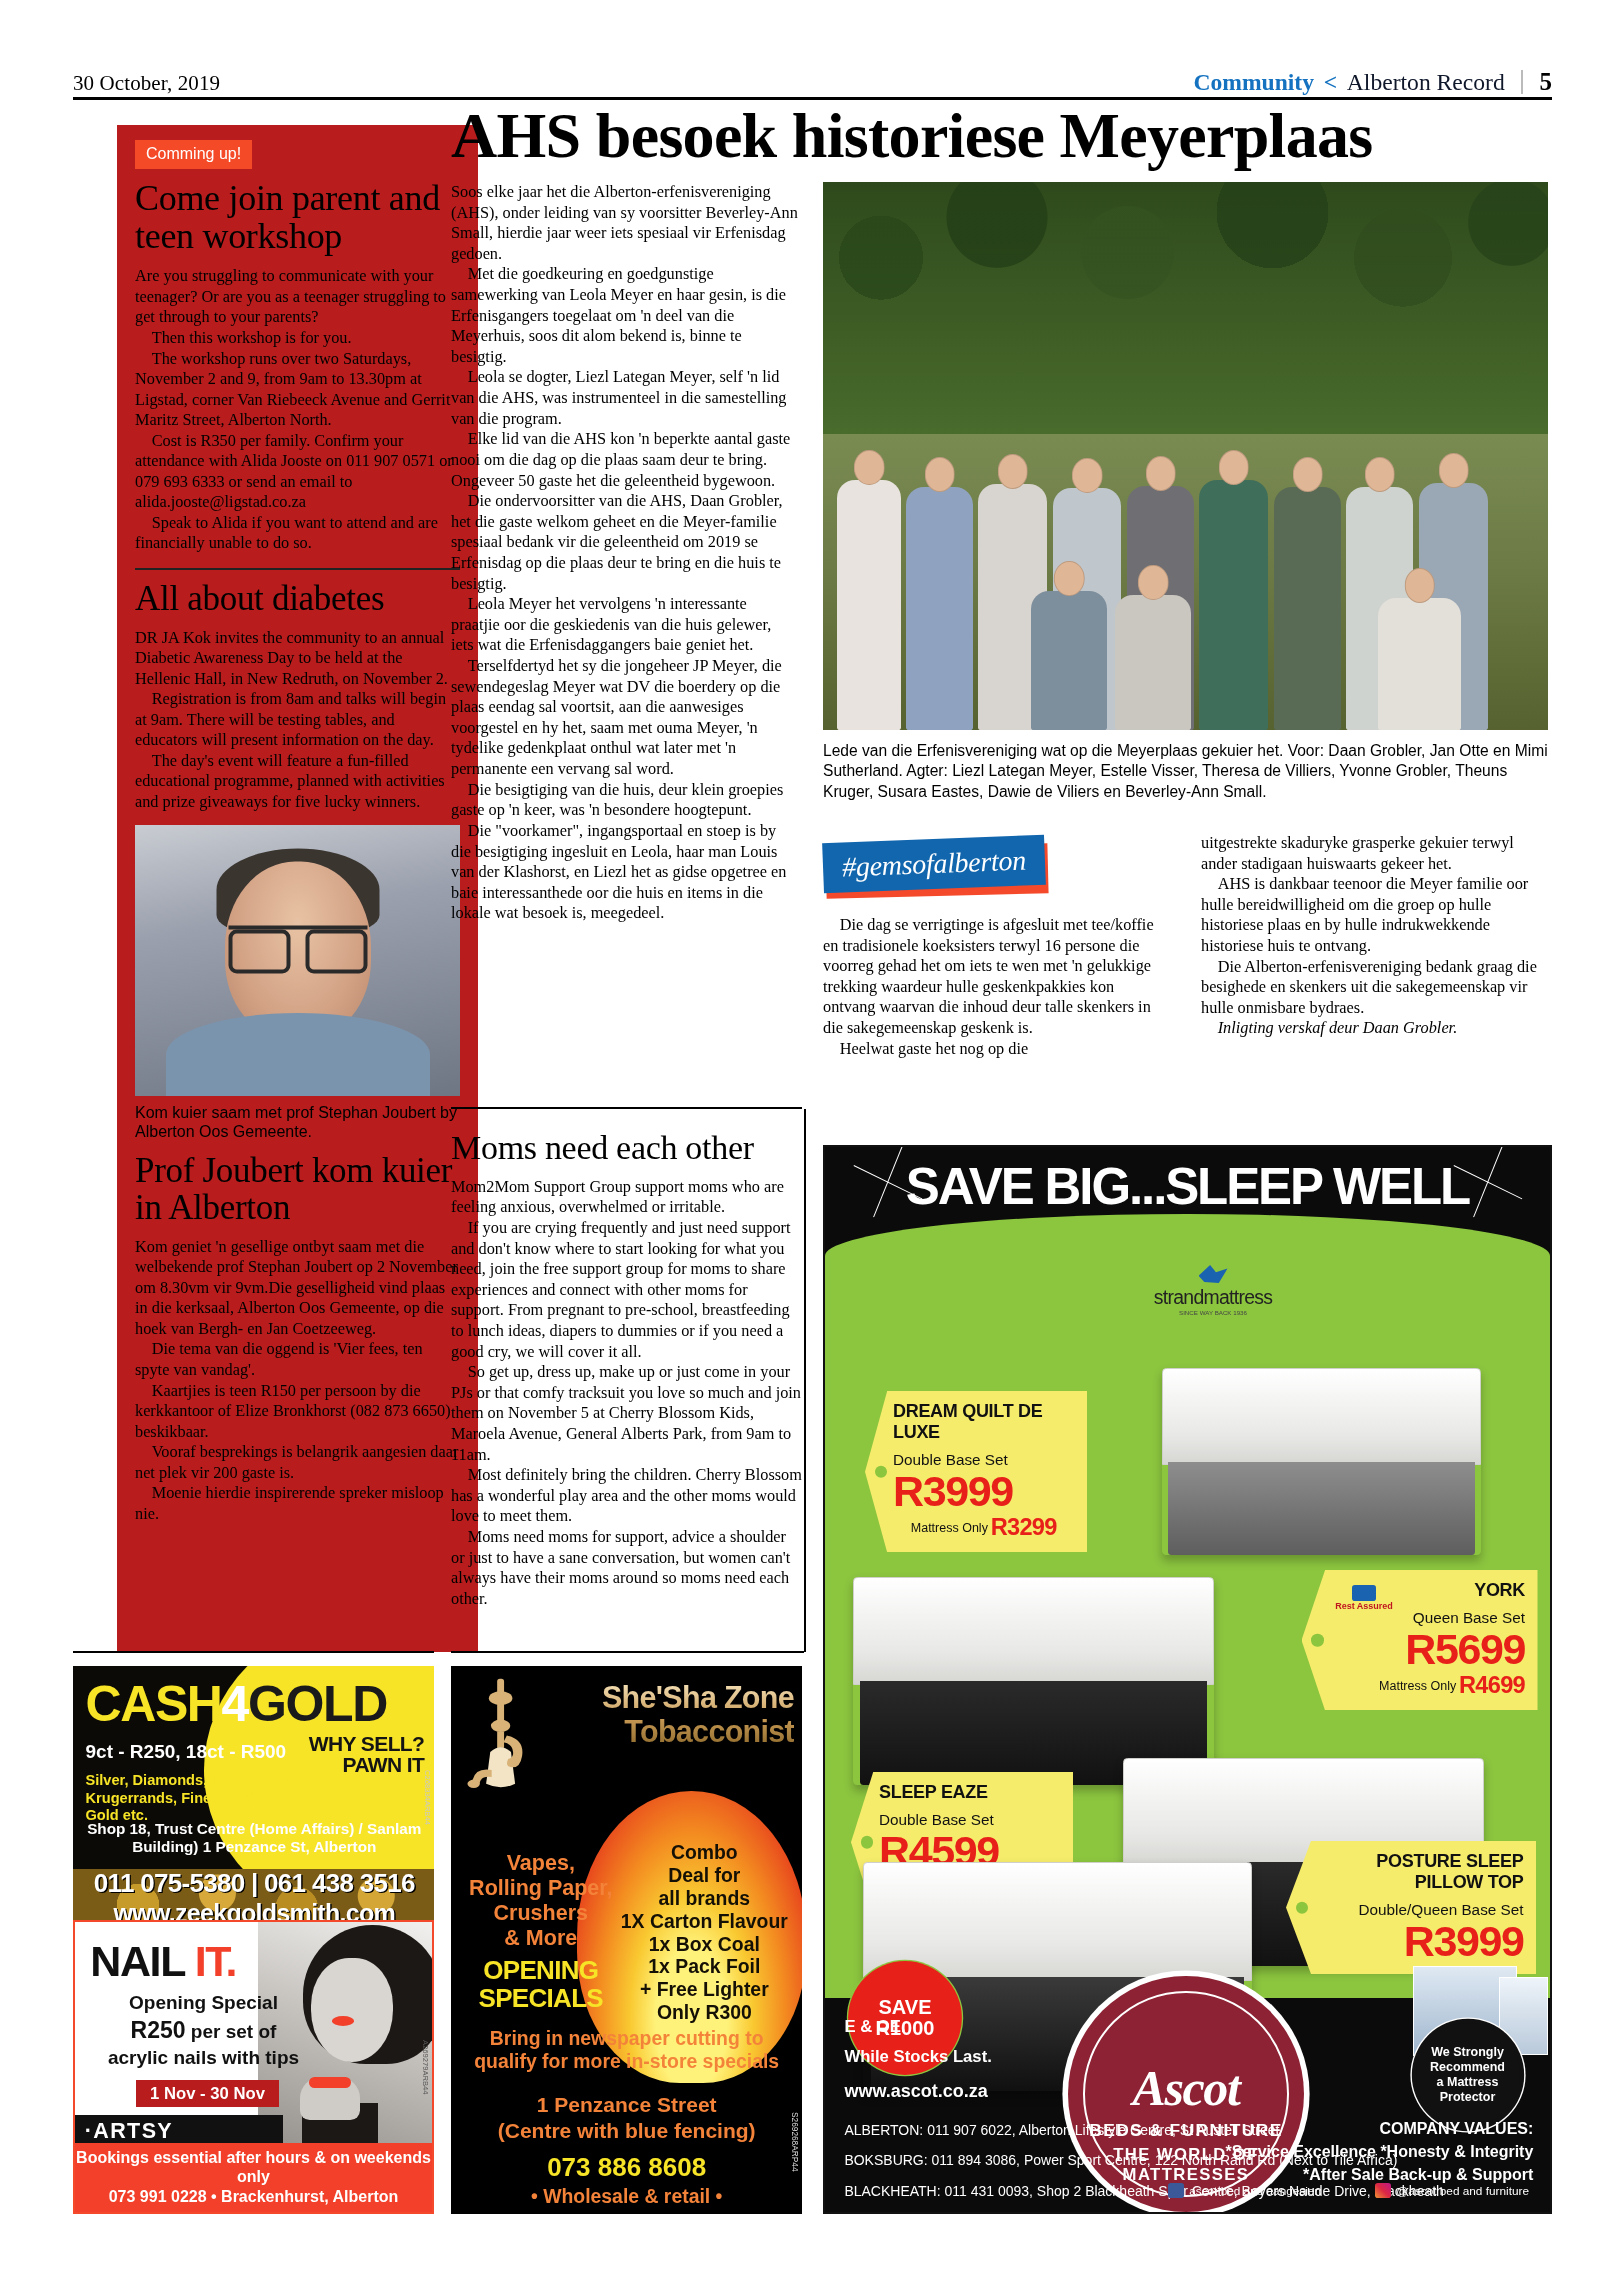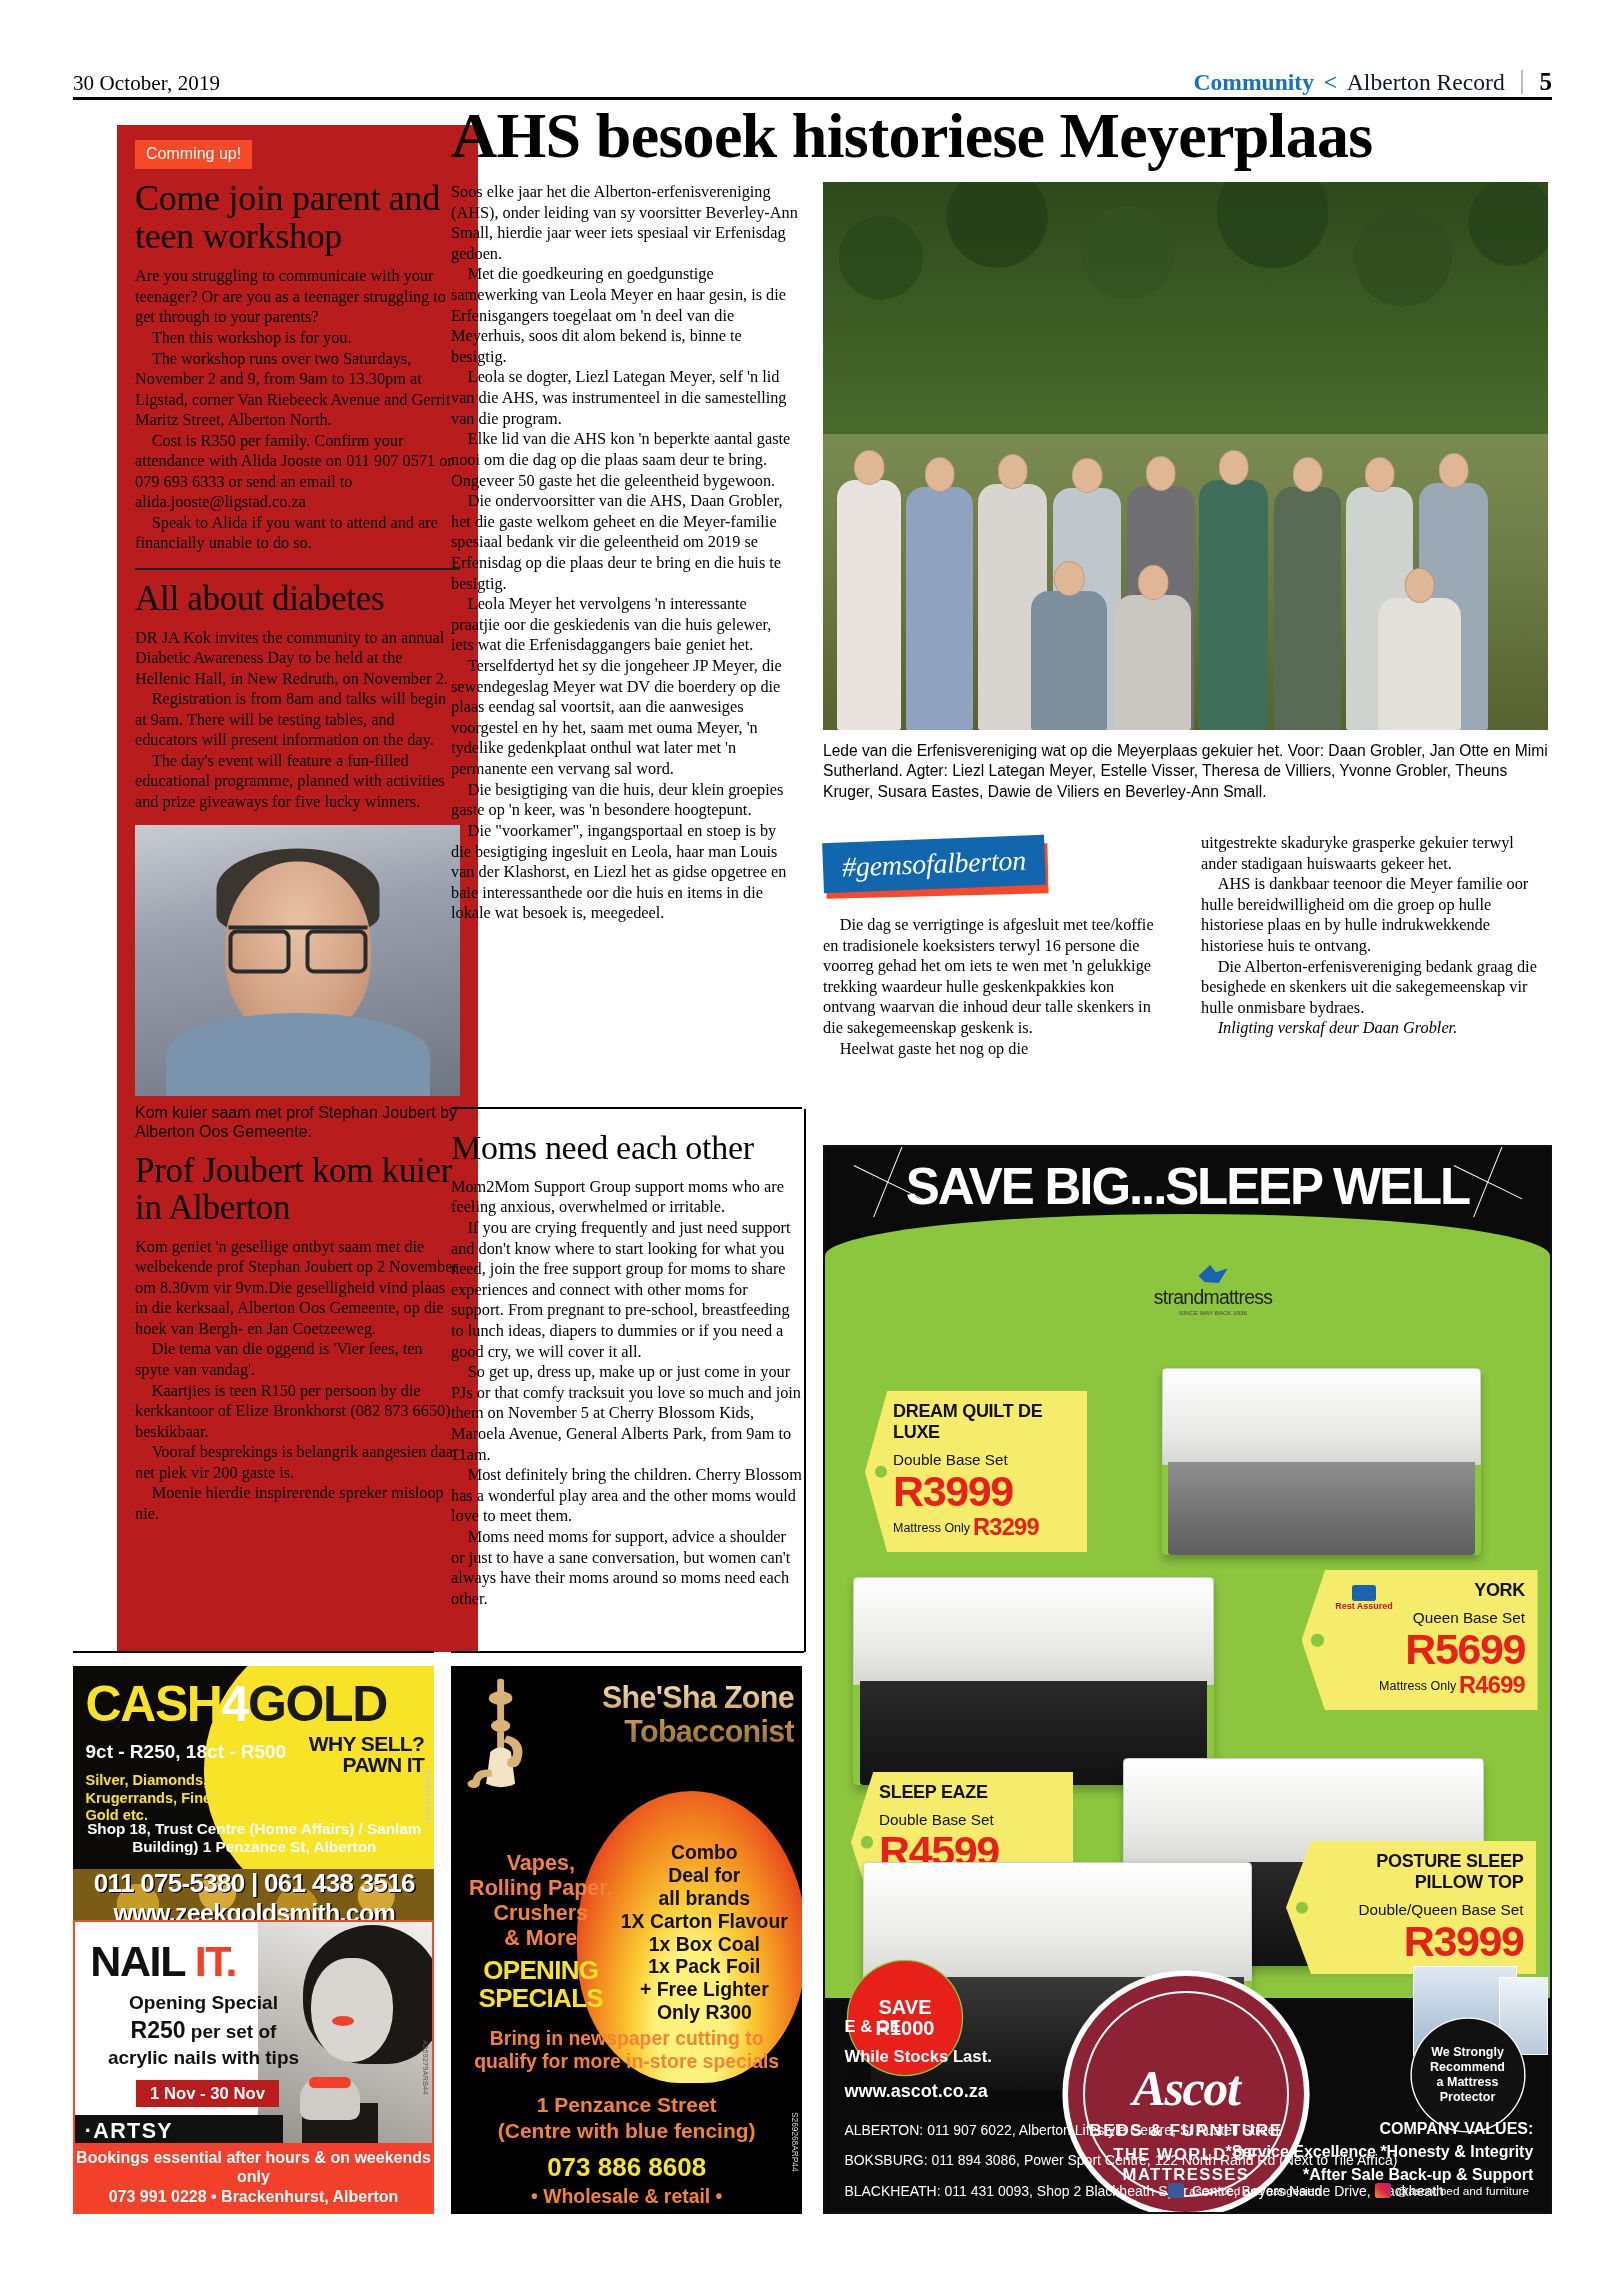--- a/index.html
+++ b/index.html
@@ -400,21 +400,21 @@
     border-radius:0 0 3.5px 3.5px; }
   .tag {
     position:absolute; background:#f6ec6b;
     clip-path: polygon(10% 0, 100% 0, 100% 100%, 10% 100%, 0 50%);
     padding:9.7px 12.5px 11px 28px;
     font-family:"Liberation Sans", sans-serif;
   }
   .tag .t-name { font-weight:bold; font-size:18px; color:#111; letter-spacing:-0.3px; }
   .tag .t-sub  { font-size:15.3px; color:#111; margin-top:8px; }
   .tag .t-price{ font-weight:bold; font-size:43px; color:#e8201a; letter-spacing:-1.4px; line-height:1; margin-top:1.4px;}
-  .tag .t-mo   { font-size:12.5px; color:#111; margin-top:1.4px; }
+  .tag .t-mo   { font-size:12.5px; color:#111; margin-top:1.4px;text-align:center; }
   .tag .t-mo b { color:#e8201a; font-size:23.6px; letter-spacing:-0.7px; vertical-align:-2.8px; margin-left:2.8px;}
   .tag-hole { position:absolute; left:9.7px; top:50%; transform:translateY(-50%);
     width:12.5px; height:12.5px; border-radius:50%; background:#8cc63f; }
   .restassured {
     position:absolute; font-family:"Liberation Sans", sans-serif; font-size:9px;
     color:#c0161f; font-weight:bold; text-align:center; line-height:1.1;
   }
   .restassured .ra-ic { width:23.6px; height:15.3px; background:#1a63b0; border-radius:2.8px; margin:0 auto 1.4px auto;}
   .save-burst {
     position:absolute; width:104px; height:104px; background:#e8201a;

